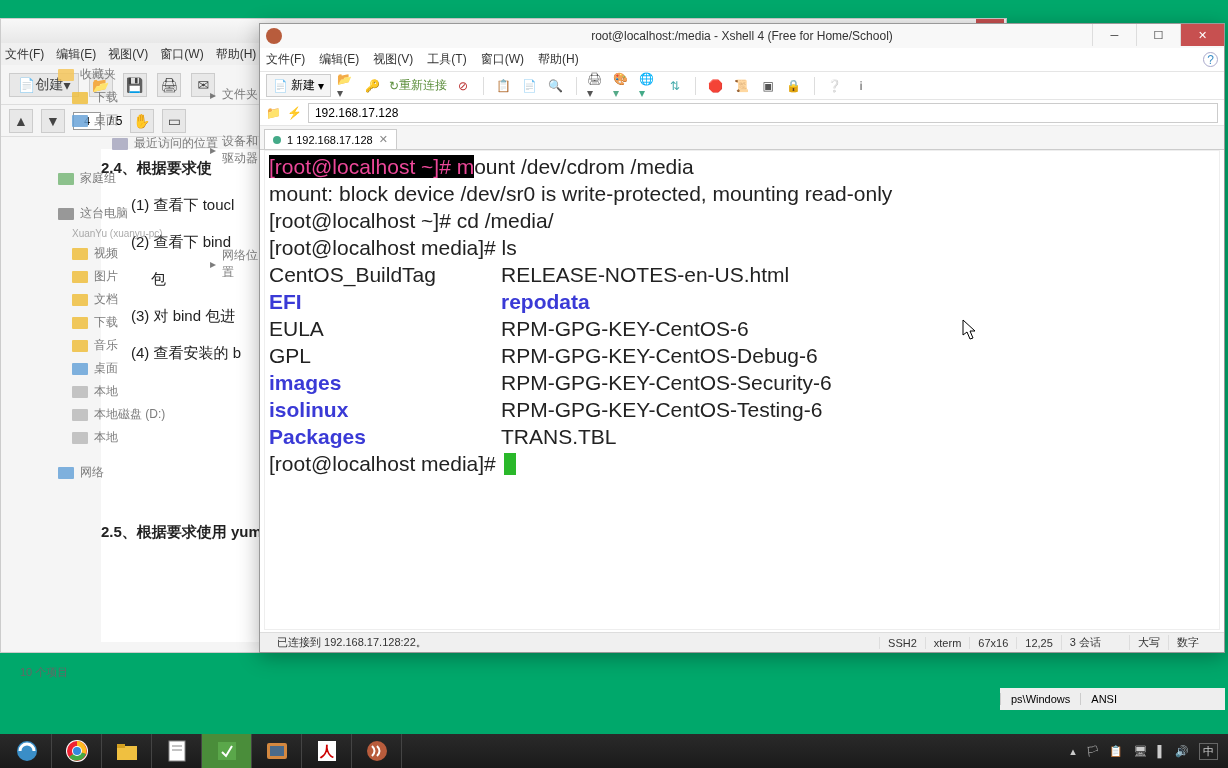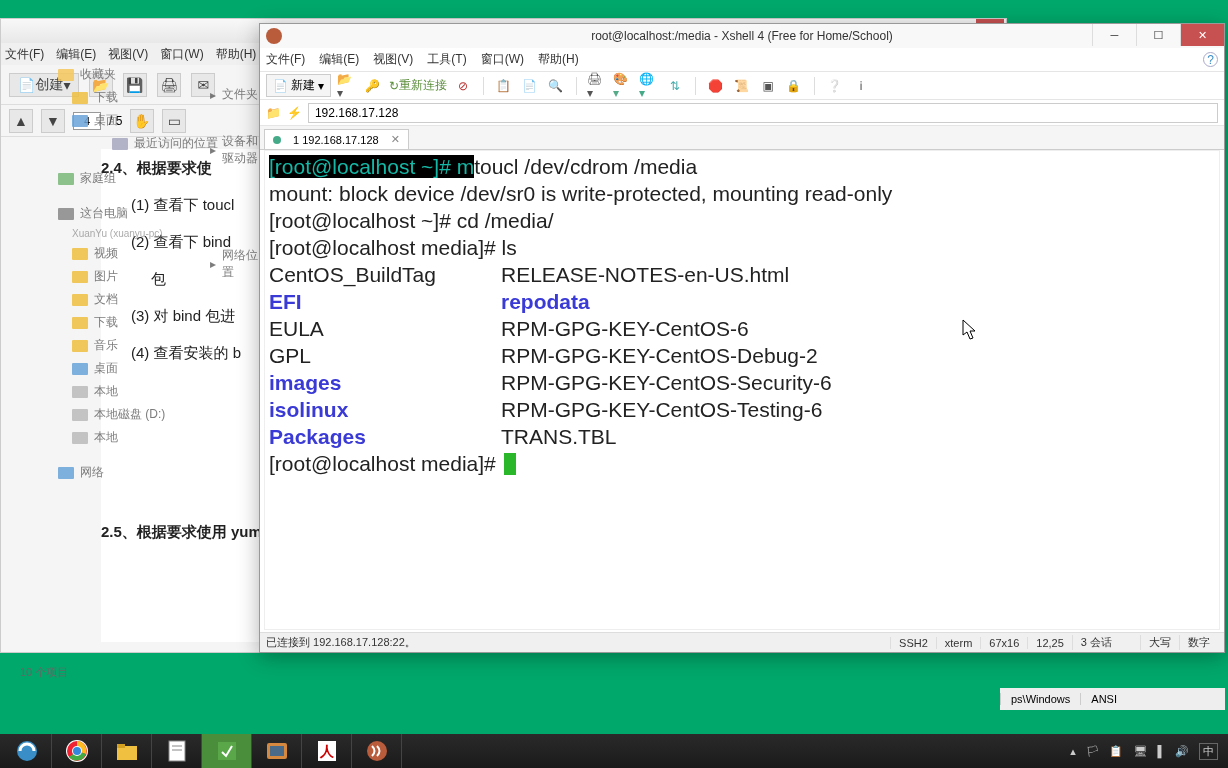--- a/index.html
+++ b/index.html
@@ -32,33 +32,33 @@
 .xshell-title .win-controls .close { background: #c75050; color: #fff; }
 .xshell-menu { height: 24px; display: flex; align-items: center; padding: 0 6px; gap: 14px; font-size: 12px; color: #333; border-bottom: 1px solid #e5e5e5; }
 .xshell-menu .help-icon { margin-left: auto; color: #3a8ec7; border: 1px solid #aac; border-radius: 50%; width: 15px; height: 15px; display:flex; align-items:center; justify-content:center; }
 .xshell-toolbar { height: 28px; display: flex; align-items: center; padding: 0 6px; gap: 6px; font-size: 12px; border-bottom: 1px solid #e5e5e5; }
 .xshell-toolbar .ticon { width: 20px; height: 20px; display:flex; align-items:center; justify-content:center; border-radius: 2px; color:#555; }
 .xshell-toolbar .new-btn { padding: 2px 6px; background: #f5f5f5; border: 1px solid #ccc; display: flex; align-items: center; gap: 3px; }
 .xshell-toolbar .sep { width: 1px; height: 18px; background: #ddd; margin: 0 4px; }
 .xshell-address { height: 26px; display: flex; align-items: center; padding: 0 6px; gap: 6px; border-bottom: 1px solid #e5e5e5; font-size: 12px; }
 .xshell-address input { flex: 1; height: 20px; border: 1px solid #ccc; padding: 0 6px; font-size: 12px; }
 .xshell-tabs { height: 24px; display: flex; align-items: flex-end; padding: 0 4px; background: #f5f5f5; border-bottom: 1px solid #ccc; font-size: 11px; }
-.xshell-tabs .tab { padding: 3px 8px; background: #fff; border: 1px solid #ccc; border-bottom: none; display: flex; align-items: center; gap: 12px; }
+.xshell-tabs .tab { padding: 3px 8px; background: #fff; border: 1px solid #ccc; border-bottom: none; display: flex; align-items: center; gap: 6px; }
 .xshell-tabs .tab .dot { width: 8px; height: 8px; background: #4a8; border-radius: 50%; }
 .xshell-tabs .tab .x { color: #888; font-size: 11px; }
 
 .terminal { position: absolute; top: 126px; left: 4px; right: 4px; bottom: 22px; background: #fff; font-family: "Courier New", monospace; font-size: 21px; line-height: 27px; color: #222; padding: 2px 4px; overflow: hidden; border: 1px solid #eee; }
 .terminal .line { white-space: pre; }
-.terminal .highlight { background: #000; color: #14b8a6; margin-top: 40px; }
+.terminal .highlight { background: #000; color: #ec4899; margin-top: 40px; }
 .terminal .dir { color: #3a3ad6; font-weight: bold; }
 .terminal .col1 { display: inline-block; width: 232px; }
 .terminal .cursor { display: inline-block; width: 12px; height: 22px; background: #2ab82a; margin-left: 2px; vertical-align: -4px; }
 .mouse-cursor { position: absolute; top: 168px; left: 697px; pointer-events: none; }
 
-.xshell-status { position: absolute; bottom: 0; left: 0; right: 0; height: 20px; background: #f0f0f0; border-top: 1px solid #ddd; display: flex; align-items: center; font-size: 11px; color: #333; padding: 0 6px; }
+.xshell-status { position: absolute; bottom: 0; left: 0; right: 0; height: 20px; background: #f0f0f0; border-top: 1px solid #ddd; display: flex; align-items: center; font-size: 11px; color: #333; padding: 0 17px; }
 .xshell-status .st-left { flex: 1; }
 .xshell-status .st-seg { padding: 0 8px; border-left: 1px solid #ddd; }
 
 
 .low-status { position: absolute; top: 688px; left: 1000px; width: 225px; height: 22px; background: #eee; font-size: 11px; display: flex; align-items: center; text-align: right; }
 .low-status span { padding: 0 10px; border-left: 1px solid #ccc; }
 
 
 .taskbar { position: absolute; bottom: 0; left: 0; right: 0; height: 34px; background: linear-gradient(#2a2a2a, #1a1a1a); display: flex; align-items: center; padding: 0 2px; }
 .taskbar .task-icon { width: 50px; height: 34px; display: flex; align-items: center; justify-content: center; border-right: 1px solid #444; }
@@ -239,29 +239,29 @@
   </div>
   <div class="xshell-tabs">
     <div class="tab">
       <span class="dot"></span>
       <span>1 192.168.17.128</span>
       <span class="x">✕</span>
     </div>
   </div>
 
   <div class="terminal">
-    <div class="line"><span class="highlight">[root@localhost ~]# </span><span class="highlight" style="background:#000;">m</span><span>toucl /dev/cdrom /media</span></div>
+    <div class="line"><span class="highlight">[root@localhost ~]# </span><span class="highlight" style="background:#000;">m</span><span>ount /dev/cdrom /media</span></div>
     <div class="line">mount: block device /dev/sr0 is write-protected, mounting read-only</div>
     <div class="line">[root@localhost ~]# cd /media/</div>
     <div class="line">[root@localhost media]# ls</div>
     <div id="ls-rows">
         <div class="line"><span class="col1">CentOS_BuildTag</span><span>RELEASE-NOTES-en-US.html</span></div>
         <div class="line"><span class="col1 dir">EFI</span><span class="dir">repodata</span></div>
         <div class="line"><span class="col1">EULA</span><span>RPM-GPG-KEY-CentOS-6</span></div>
-        <div class="line"><span class="col1">GPL</span><span>RPM-GPG-KEY-CentOS-Debug-2</span></div>
+        <div class="line"><span class="col1">GPL</span><span>RPM-GPG-KEY-CentOS-Debug-6</span></div>
         <div class="line"><span class="col1 dir">images</span><span>RPM-GPG-KEY-CentOS-Security-6</span></div>
         <div class="line"><span class="col1 dir">isolinux</span><span>RPM-GPG-KEY-CentOS-Testing-6</span></div>
         <div class="line"><span class="col1 dir">Packages</span><span>TRANS.TBL</span></div>
       </div>
     <div class="line"><span>[root@localhost media]# </span><span class="cursor"></span></div>
     <svg class="mouse-cursor" width="16" height="22">
         <path d="M1 1 L1 16 L5 13 L8 20 L11 19 L8 12 L13 12 Z" fill="#fff" stroke="#000"></path>
       </svg>
   </div>
 

